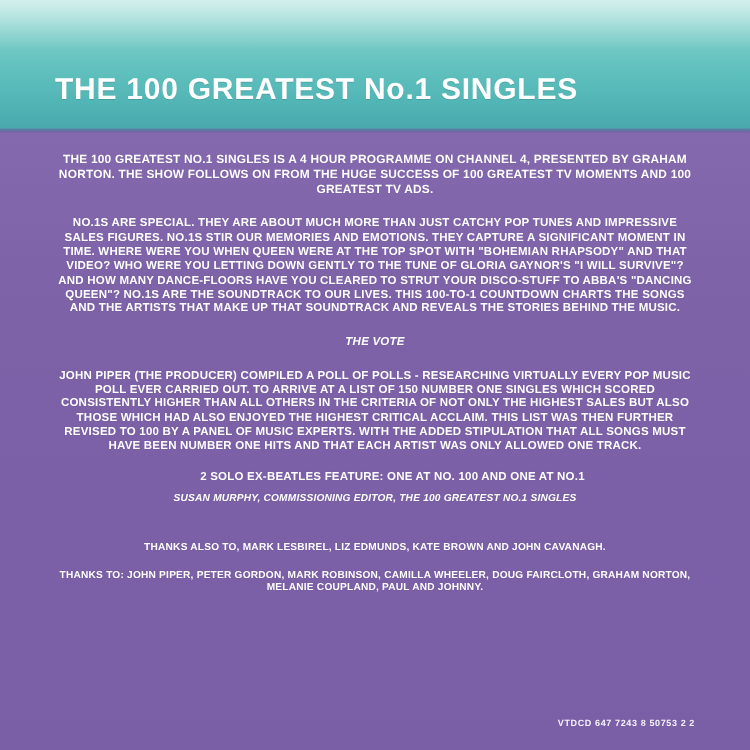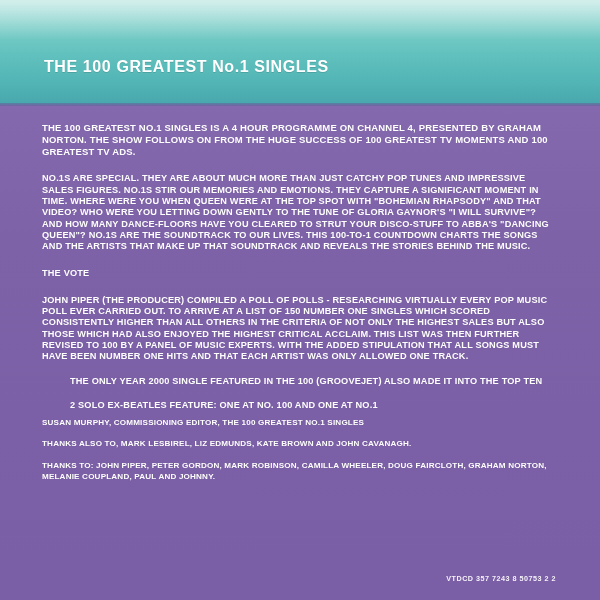--- a/index.html
+++ b/index.html
@@ -32,21 +32,21 @@
     position: absolute;
     left: 0; top: 0;
     width: 600px;
     height: 40px;
     background: linear-gradient(180deg, rgba(255,255,255,0.55) 0%, rgba(255,255,255,0.0) 100%);
   }
   .title {
     position: absolute;
     left: 44px;
     top: 58px;
-    font-size: 16px;
+    font-size: 24px;
     font-weight: bold;
     letter-spacing: 0.6px;
     color: #ffffff;
     text-shadow: 0 1px 0 rgba(0,0,0,0.12);
     white-space: nowrap;
   }
   
   .band-edge {
     position: absolute;
     left: 0; top: 103px;
@@ -66,20 +66,21 @@
   }
   p {
     margin: 0 0 13px 0;
     font-size: 9.2px;
     line-height: 11.3px;
     letter-spacing: 0.18px;
     text-transform: uppercase;
     font-weight: bold;
     color: #ffffff;
     text-shadow: 0 0 1px rgba(0,0,0,0.10);
+    text-align: center;
   }
   p.lead {
     font-size: 9.5px;
     line-height: 11.8px;
     margin-bottom: 16px;
   }
   p.heading {
     margin-top: 4px;
     margin-bottom: 15px;
   }
@@ -89,24 +90,26 @@
   }
   p.small {
     font-size: 8.1px;
     line-height: 10.2px;
     margin-bottom: 12px;
   }
   p.credit {
     font-size: 8.1px;
     line-height: 10px;
     margin-top: -6px;
-    margin-bottom: 11px;
+    margin-bottom: 29px;
+    font-style: italic;
   }
   p.gap-top {
     margin-top: 16px;
+    font-style: italic;
   }
   
   .catalogue {
     position: absolute;
     right: 44px;
     bottom: 17px;
     font-size: 7.2px;
     letter-spacing: 0.5px;
     font-weight: bold;
     color: #ffffff;
@@ -123,22 +126,21 @@
   </div>
   <div class="band-edge"></div>
 
   <div class="title">THE 100 GREATEST No.1 SINGLES</div>
 
   <div class="content">
     <p class="lead">THE 100 GREATEST NO.1 SINGLES IS A 4 HOUR PROGRAMME ON CHANNEL 4, PRESENTED BY GRAHAM NORTON. THE SHOW FOLLOWS ON FROM THE HUGE SUCCESS OF 100 GREATEST TV MOMENTS AND 100 GREATEST TV ADS.</p>
     <p>NO.1S ARE SPECIAL. THEY ARE ABOUT MUCH MORE THAN JUST CATCHY POP TUNES AND IMPRESSIVE SALES FIGURES. NO.1S STIR OUR MEMORIES AND EMOTIONS. THEY CAPTURE A SIGNIFICANT MOMENT IN TIME. WHERE WERE YOU WHEN QUEEN WERE AT THE TOP SPOT WITH "BOHEMIAN RHAPSODY" AND THAT VIDEO? WHO WERE YOU  LETTING DOWN GENTLY  TO THE TUNE OF GLORIA GAYNOR'S "I WILL SURVIVE"? AND HOW MANY DANCE-FLOORS HAVE YOU CLEARED TO STRUT YOUR DISCO-STUFF TO ABBA'S "DANCING QUEEN"? NO.1S ARE THE SOUNDTRACK TO OUR LIVES. THIS 100-TO-1 COUNTDOWN CHARTS THE SONGS AND THE ARTISTS THAT MAKE UP THAT SOUNDTRACK AND REVEALS THE STORIES BEHIND THE MUSIC.</p>
     <p class="heading gap-top">THE VOTE</p>
     <p>JOHN PIPER (THE PRODUCER) COMPILED A  POLL OF POLLS - RESEARCHING VIRTUALLY EVERY POP MUSIC POLL EVER CARRIED OUT. TO ARRIVE AT A LIST OF 150 NUMBER ONE SINGLES WHICH SCORED CONSISTENTLY HIGHER THAN ALL OTHERS IN THE CRITERIA OF NOT ONLY THE HIGHEST SALES BUT ALSO THOSE WHICH  HAD ALSO ENJOYED THE HIGHEST CRITICAL ACCLAIM. THIS LIST WAS THEN FURTHER REVISED TO 100 BY A PANEL OF MUSIC EXPERTS. WITH THE ADDED STIPULATION THAT ALL SONGS MUST HAVE BEEN NUMBER ONE HITS AND THAT EACH ARTIST WAS ONLY ALLOWED ONE TRACK.</p>
-    <p class="indent">THE ONLY YEAR 2000 SINGLE FEATURED IN THE 100 (GROOVEJET) ALSO MADE IT INTO THE TOP TEN</p>
     <p class="indent">2 SOLO EX-BEATLES FEATURE: ONE AT NO. 100 AND ONE AT NO.1</p>
     <p class="credit">SUSAN MURPHY, COMMISSIONING EDITOR, THE 100 GREATEST NO.1 SINGLES</p>
     <p class="small">THANKS ALSO TO, MARK LESBIREL, LIZ EDMUNDS, KATE BROWN AND JOHN CAVANAGH.</p>
     <p class="small">THANKS TO: JOHN PIPER, PETER GORDON, MARK ROBINSON, CAMILLA WHEELER, DOUG FAIRCLOTH, GRAHAM NORTON, MELANIE COUPLAND, PAUL AND JOHNNY.</p>
   </div>
 
-  <div class="catalogue">VTDCD 357 7243 8 50753 2 2</div>
+  <div class="catalogue">VTDCD 647 7243 8 50753 2 2</div>
 
 </div>
 
 </body></html>

